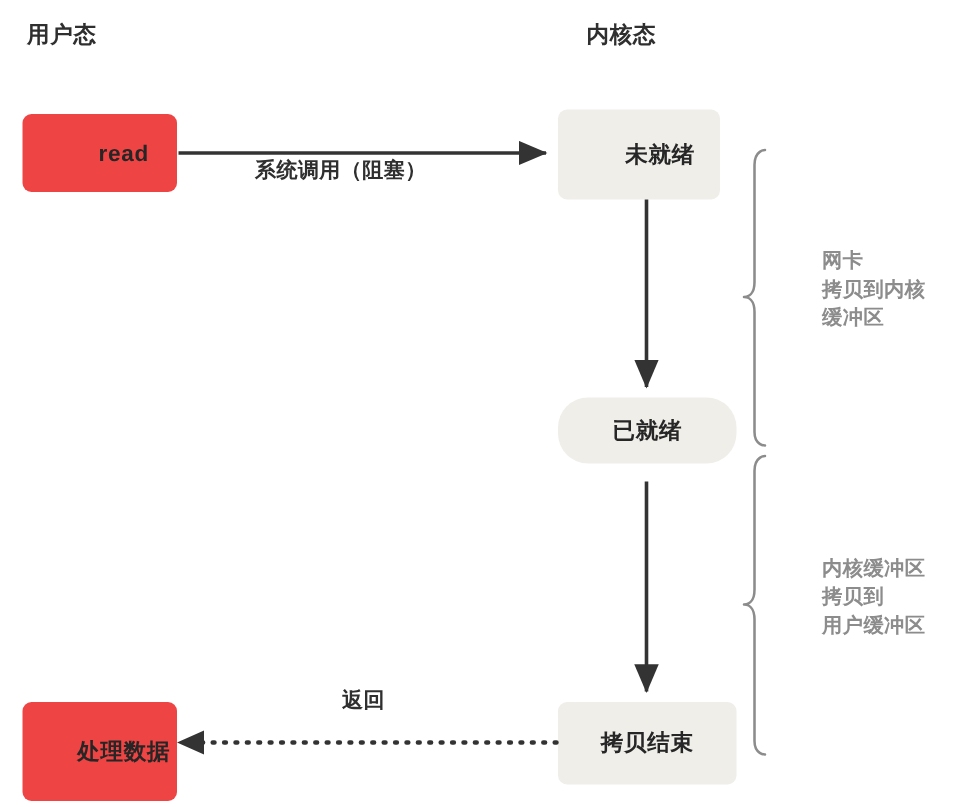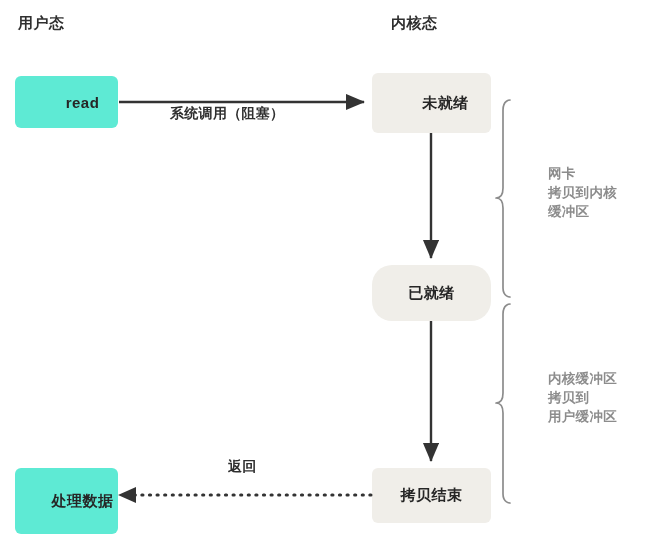--- a/index.html
+++ b/index.html
@@ -32,21 +32,21 @@
     justify-content: center;
     border-radius: 6px;
     font-size: 15px;
     font-weight: 700;
     color: #262626;
     letter-spacing: 0.5px;
     box-sizing: border-box;
     white-space: nowrap;
   }
   .node.user {
-    background: #5eead4;
+    background: #ef4444;
     padding-left: 32px;
   }
   .node.kernel {
     background: #f0eee9;
   }
   .edge-label {
     position: absolute;
     font-size: 14px;
     font-weight: 700;
     color: #2f2f2f;
@@ -84,23 +84,23 @@
 <body>
 
 <div id="canvas">
 
   <div class="col-header" style="left:18px; top:14px;text-align:right;">用户态</div>
 
   <div class="col-header" style="left:391px; top:14px;">内核态</div>
 
   <div class="node user" style="left:15px; top:76px; width:103px; height:52px;">read</div>
 
-  <div class="node kernel" style="left:372px; top:73px; width:119px; height:60px;padding-left:28px;">未就绪</div>
+  <div class="node kernel" style="left:372px; top:73px; width:108px; height:60px;padding-left:28px;">未就绪</div>
 
-  <div class="node kernel" style="left:372px; top:265px; width:119px; height:56px;border-radius:20px;">已就绪</div>
+  <div class="node kernel" style="left:372px; top:265px; width:119px; height:44px;border-radius:20px;">已就绪</div>
 
   <div class="node kernel" style="left:372px; top:468px; width:119px; height:55px;">拷贝结束</div>
 
   <div class="node user" style="left:15px; top:468px; width:103px; height:66px;">处理数据</div>
 
   <div class="edge-label" style="left:170px; top:64px;margin-top:41px;">系统调用（阻塞）</div>
 
   <div class="edge-label" style="left:228px; top:458px;">返回</div>
 
   <div class="brace-label" style="left:548px; top:164px;">

